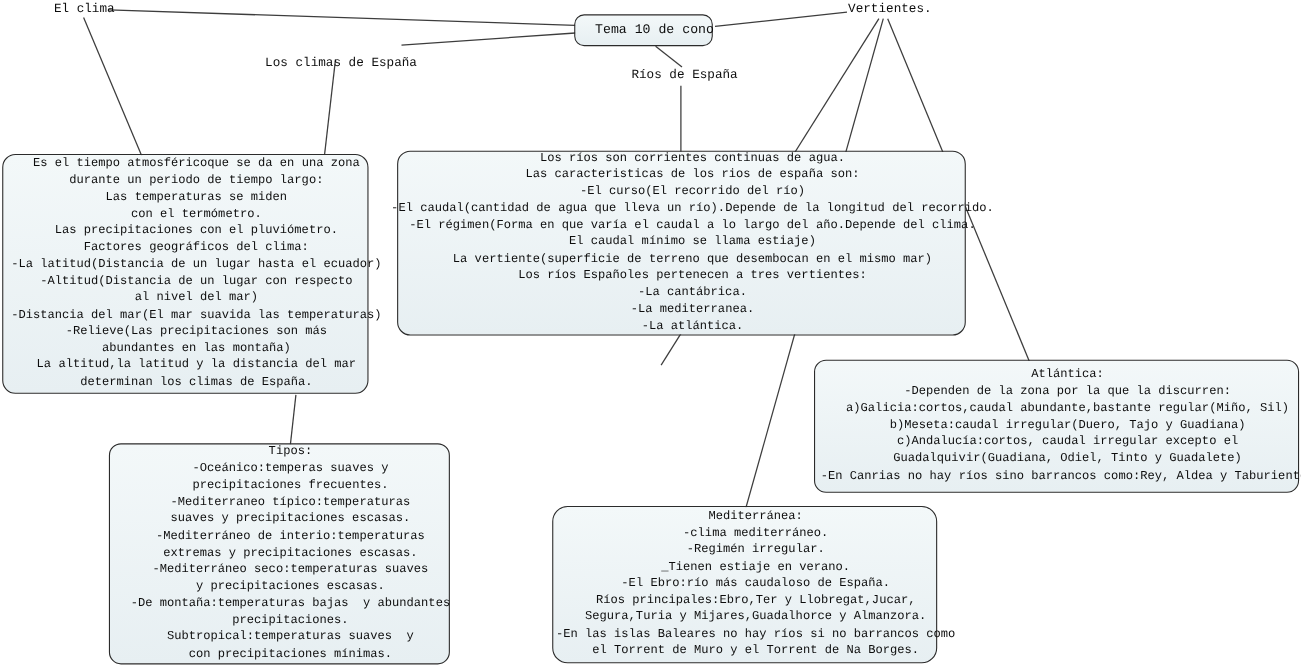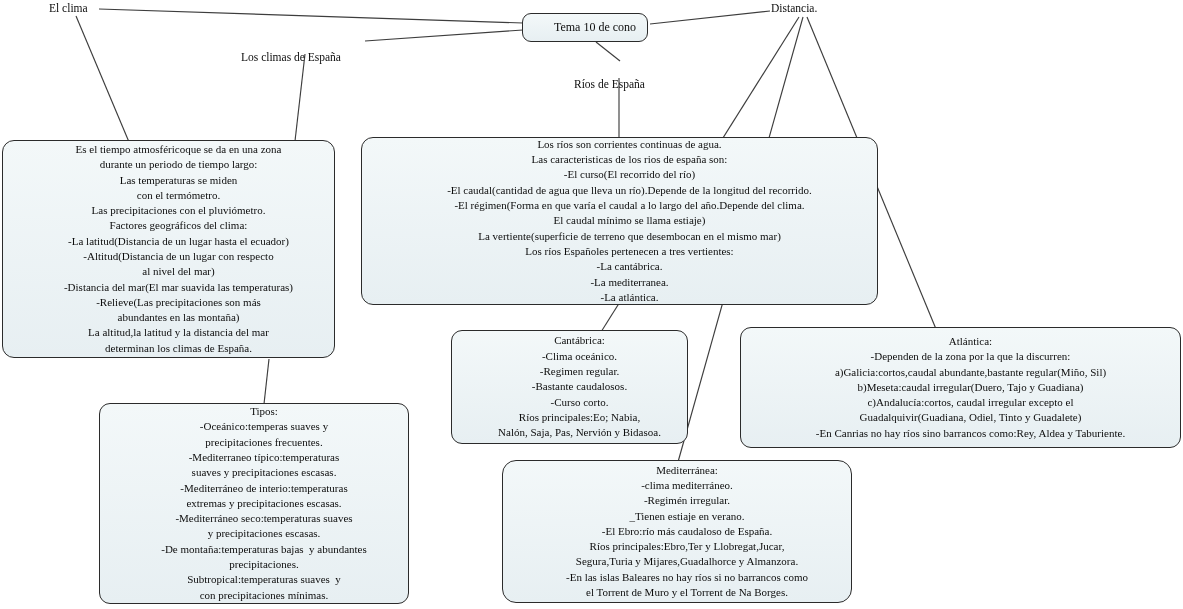--- a/index.html
+++ b/index.html
@@ -6,21 +6,21 @@
     margin: 0;
     padding: 0;
     background: #ffffff;
   }
   #canvas {
     position: relative;
     width: 1183px;
     height: 609px;
     background: #ffffff;
     overflow: hidden;
-    font-family: Liberation Serif, serif;
+    font-family: Liberation Mono, monospace;
     color: #0d0d0d;
   }
   #connector-layer {
     position: absolute;
     left: 0;
     top: 0;
     z-index: 1;
   }
   #connector-layer line {
     stroke: #3d3d3d;
@@ -53,21 +53,21 @@
   }
   #node-tema         { left: 522px; top: 13px;  width: 126px; height: 29px;  border-radius: 9px;  font-size: 12px; }
   #node-clima        { left: 2px;   top: 140px; width: 333px; height: 218px; }
   #node-rios         { left: 361px; top: 137px; width: 517px; height: 168px; }
   #node-cantabrica   { left: 451px; top: 330px; width: 237px; height: 114px; border-radius: 11px; }
   #node-atlantica    { left: 740px; top: 327px; width: 441px; height: 121px; border-radius: 11px; }
   #node-tipos        { left: 99px;  top: 403px; width: 310px; height: 201px; border-radius: 11px; }
   #node-mediterranea { left: 502px; top: 460px; width: 350px; height: 143px; border-radius: 14px; }
   #label-el-clima    { left: 49px;  top: 2px;  }
   #label-los-climas  { left: 241px; top: 38px; margin-top: 13px; }
-  #label-rios        { left: 574px; top: 78px; }
+  #label-rios        { left: 574px; top: 62px; }
   #label-vertientes  { left: 771px; top: 2px;  }
 </style>
 </head>
 <body>
 
 <div id="canvas">
 
   <svg id="connector-layer" width="1183" height="609">
     <line x1="99" y1="9" x2="523" y2="23"></line>
     <line x1="76" y1="16" x2="129" y2="142"></line>
@@ -81,21 +81,21 @@
     <line x1="807" y1="17" x2="936" y2="329"></line>
     <line x1="269" y1="359" x2="264" y2="404"></line>
   </svg>
 
   <div class="floating-label" id="label-el-clima">El clima</div>
 
   <div class="floating-label" id="label-los-climas">Los climas de España</div>
 
   <div class="floating-label" id="label-rios">Ríos de España</div>
 
-  <div class="floating-label" id="label-vertientes">Distancia.</div>
+  <div class="floating-label" id="label-vertientes">Vertientes.</div>
 
   <div class="node" id="node-tema">Tema 10 de cono</div>
 
   <div class="node" id="node-rios">Los ríos son corrientes continuas de agua.
 Las caracteristicas de los rios de españa son:
 -El curso(El recorrido del río)
 -El caudal(cantidad de agua que lleva un río).Depende de la longitud del recorrido.
 -El régimen(Forma en que varía el caudal a lo largo del año.Depende del clima.
 El caudal mínimo se llama estiaje)
 La vertiente(superficie de terreno que desembocan en el mismo mar)
@@ -112,27 +112,20 @@
 Factores geográficos del clima:
 -La latitud(Distancia de un lugar hasta el ecuador)
 -Altitud(Distancia de un lugar con respecto
 al nivel del mar)
 -Distancia del mar(El mar suavida las temperaturas)
 -Relieve(Las precipitaciones son más
 abundantes en las montaña)
 La altitud,la latitud y la distancia del mar
 determinan los climas de España.</div>
 
-  <div class="node" id="node-cantabrica">Cantábrica:
--Clima oceánico.
--Regimen regular.
--Bastante caudalosos.
--Curso corto.
-Ríos principales:Eo; Nabia,
-Nalón, Saja, Pas, Nervión y Bidasoa.</div>
 
   <div class="node" id="node-atlantica">Atlántica:
 -Dependen de la zona por la que la discurren:
 a)Galicia:cortos,caudal abundante,bastante regular(Miño, Sil)
 b)Meseta:caudal irregular(Duero, Tajo y Guadiana)
 c)Andalucía:cortos, caudal irregular excepto el
 Guadalquivir(Guadiana, Odiel, Tinto y Guadalete)
 -En Canrias no hay ríos sino barrancos como:Rey, Aldea y Taburiente.</div>
 
   <div class="node" id="node-tipos">Tipos:

